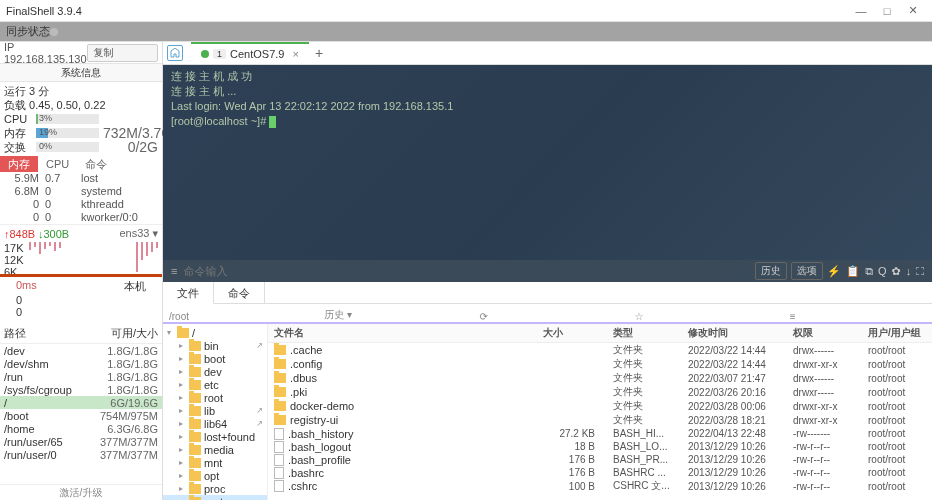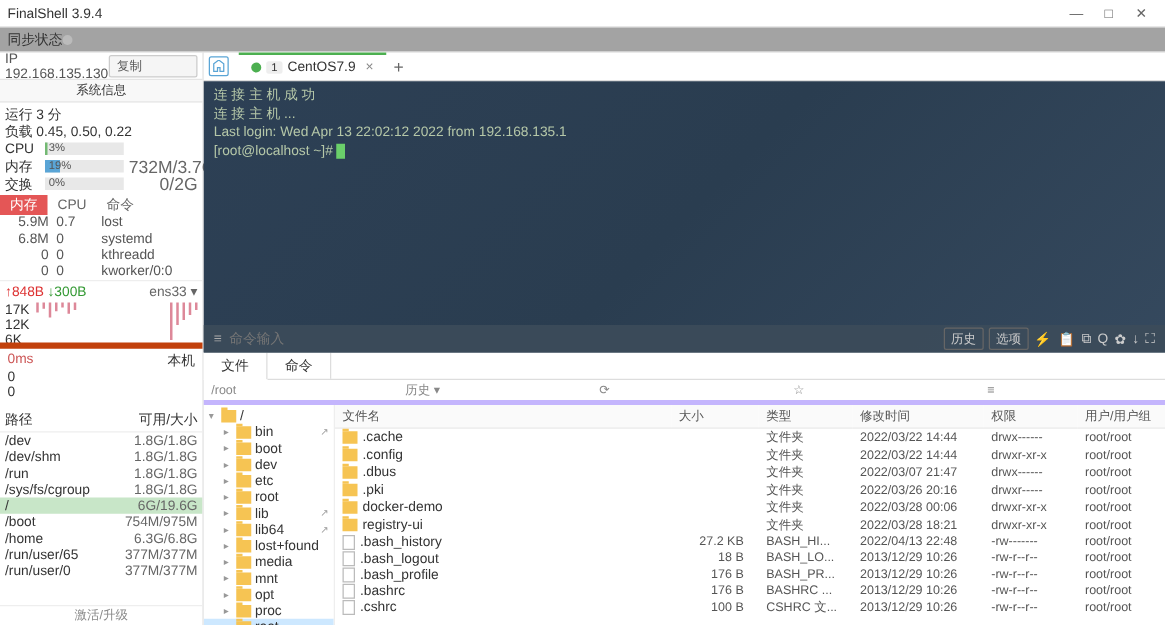--- a/index.html
+++ b/index.html
@@ -31,21 +31,21 @@
 .proc .prow span:nth-child(1){width:35px;text-align:right;color:#555}
 .proc .prow span:nth-child(2){width:30px;text-align:left;margin:0 6px;color:#555}
 .proc .prow span:nth-child(3){flex:1;color:#555}
 .net{display:flex;padding:2px 4px;font-size:10px;align-items:center;border-top:1px solid #eee}
 .net .up{color:#d33}
 .net .dn{color:#393}
 .net .iface{margin-left:auto;color:#666}
 .chart{height:32px;display:flex;align-items:flex-start;padding:0 4px;gap:3px}
 .chart .yax{display:flex;flex-direction:column;font-size:8px;color:#999;margin-right:2px}
 .chart .sbar{width:2px;background:#d89}
-.lat{padding:2px 6px;font-size:10px;border-top:5px solid #c2410c}
+.lat{padding:2px 16px;font-size:10px;border-top:3px solid #c2410c}
 .lat .l1{color:#c55}
 .lat .l2{display:flex;justify-content:space-between}
 .disk{flex:1;overflow:hidden;margin-top:4px}
 .disk .dhead{display:flex;padding:2px 4px;font-size:10px;color:#666;border-bottom:1px solid #eee}
 .disk .dhead span:first-child{flex:1}
 .disk .drow{display:flex;padding:1px 4px;font-size:10px;height:13px}
 .disk .drow span:first-child{flex:1}
 .disk .drow span:last-child{color:#666}
 .disk .drow.hl{background:#c8e6c8}
 .upgrade{height:16px;text-align:center;line-height:16px;border-top:1px solid #eee;color:#888;font-size:10px}
@@ -64,35 +64,35 @@
 .term .cmdbar{position:absolute;bottom:0;left:0;right:0;height:22px;background:rgba(60,75,90,.9);display:flex;align-items:center;padding:0 8px}
 .term .cmdbar .ico{color:#aaa;margin-right:6px}
 .term .cmdbar input{flex:1;background:transparent;border:none;color:#bbb;outline:none;font-size:11px}
 .term .cmdbar .rbtn{color:#ccc;border:1px solid #666;padding:1px 5px;border-radius:2px;margin-left:4px;font-size:10px}
 .term .cmdbar .ricon{color:#ccc;margin-left:5px;font-size:11px}
 .term .cmdbar .ricon.g{color:#6acf6a}
 .fm{flex:1;background:#fff;display:flex;flex-direction:column}
 .fmtabs{height:22px;display:flex;border-bottom:1px solid #ddd}
 .fmtabs div{padding:0 14px;line-height:22px;border-right:1px solid #ddd;cursor:pointer}
 .fmtabs div.act{background:#fff;border-bottom:1px solid #fff;margin-bottom:-1px}
-.pathbar{height:20px;display:flex;align-items:center;padding:0 6px;border-bottom:4px solid #c4b5fd}
+.pathbar{height:20px;display:flex;align-items:flex-end;padding:0 6px;border-bottom:2px solid #c4b5fd}
 .pathbar span{flex:1;color:#888;font-size:10px}
 .pathbar .pb{color:#888;margin-left:19px}
 .fmbody{flex:1;display:flex;overflow:hidden}
 .tree{width:105px;border-right:1px solid #eee;overflow-y:auto;padding:2px 0}
 .tree .tn{display:flex;align-items:center;padding:0px 4px;height:13px;font-size:10px;cursor:pointer}
 .tree .tn .arr{width:10px;color:#999;font-size:8px}
 .tree .tn .fold{width:12px;height:10px;background:#f6c453;margin-right:3px;position:relative}
 .tree .tn .fold:before{content:"";position:absolute;top:-2px;left:0;width:5px;height:2px;background:#f6c453}
 .tree .tn.sel{background:#cde8ff}
 .tree .tn.ind{padding-left:16px}
 .tree .tn .rarr{margin-left:auto;color:#999;font-size:8px}
 .flist{flex:1;overflow-y:auto}
 .flist table{width:100%;border-collapse:collapse}
-.flist th{text-align:left;font-weight:normal;padding:2px 6px;font-size:10px;color:#555;border-bottom:1px solid #eee;background:#fafafa}
+.flist th{text-align:left;font-weight:bold;padding:2px 6px;font-size:10px;color:#555;border-bottom:1px solid #eee;background:#fafafa}
 .flist td{padding:0px 6px;font-size:10px;height:13px;color:#555}
 .flist .fi{display:flex;align-items:center}
 .flist .fi .fold{width:12px;height:10px;background:#f6c453;margin-right:4px;position:relative;flex-shrink:0}
 .flist .fi .fold:before{content:"";position:absolute;top:-2px;left:0;width:5px;height:2px;background:#f6c453}
 .flist .fi .file{width:10px;height:12px;background:#fff;border:1px solid #bbb;margin-right:4px;flex-shrink:0}
 .flist td:nth-child(2){text-align:right;padding-right:12px}
 </style>
 </head>
 <body>
 

